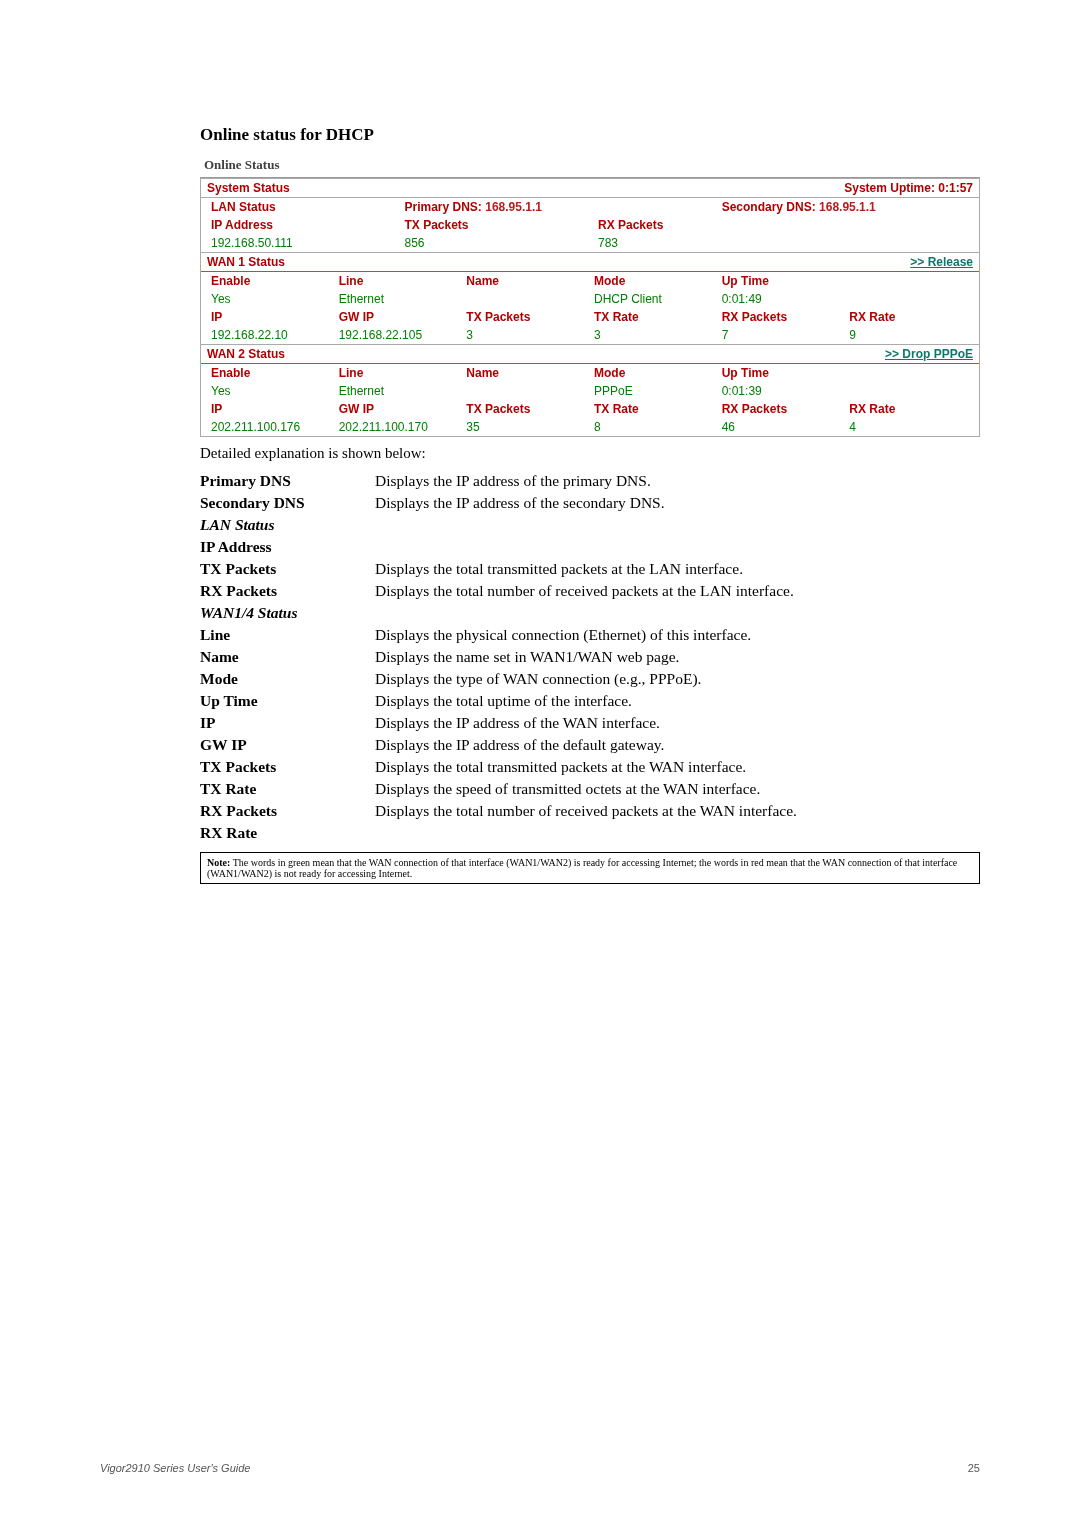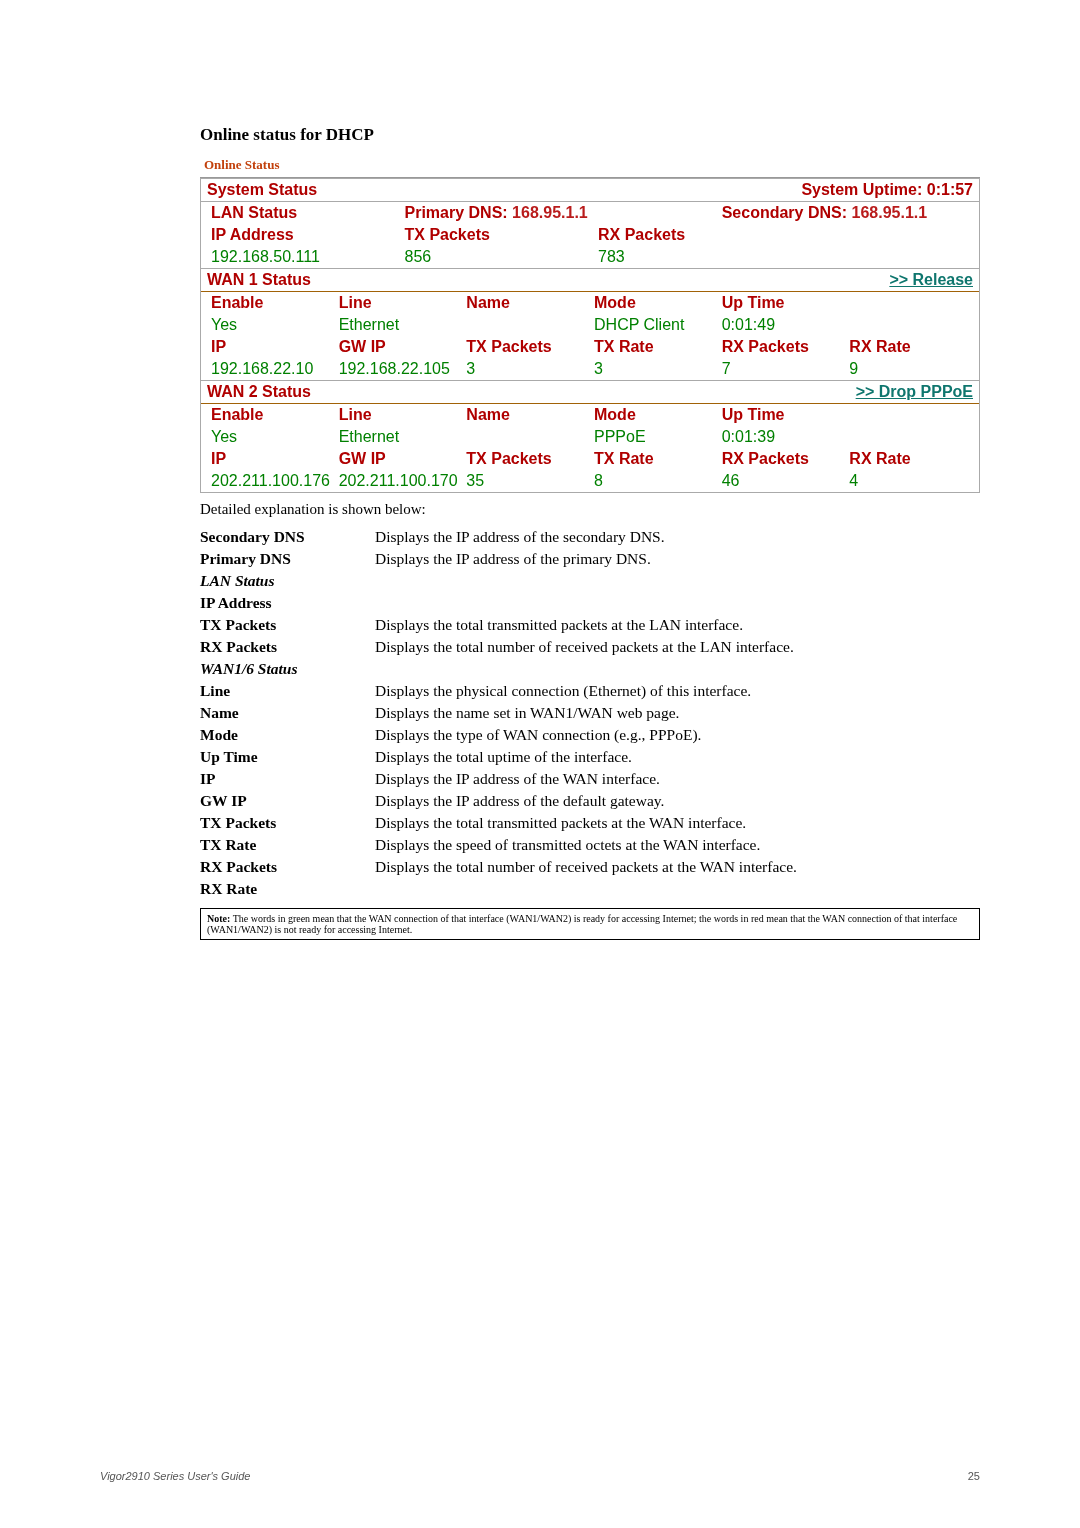--- a/index.html
+++ b/index.html
@@ -15,29 +15,29 @@
   }
   .page {
     padding: 125px 100px 0 200px;
   }
   .section-title {
     font-weight: bold;
     font-size: 17px;
     margin-bottom: 10px;
   }
   .panel-title {
-    color: #c2410c;
+    color: #404040;
     font-weight: bold;
     font-size: 13px;
     padding: 2px 0 4px 4px;
     border-bottom: 1px solid #999;
   }
   .status-wrap {
     font-family: Arial, Helvetica, sans-serif;
-    font-size: 16px;
+    font-size: 12px;
     border: 1px solid #aaa;
     border-top: none;
   }
   .row {
     display: flex;
     align-items: baseline;
   }
   .row > div { padding: 2px 4px; }
   .sys-row {
     display: flex;
@@ -78,21 +78,21 @@
 
   .note-box {
     border: 1px solid #000;
     padding: 4px 6px;
     margin-top: 10px;
     font-size: 10px;
   }
 
   .footer {
     position: absolute;
-    bottom: 46px;
+    bottom: 54px;
     left: 100px;
     right: 100px;
     display: flex;
     justify-content: space-between;
     font-size: 11px;
     font-style: italic;
     color: #555;
     font-family: Arial, Helvetica, sans-serif;
   }
   .footer .pnum { font-style: normal; }
@@ -217,44 +217,44 @@
         <div class="col6 green">4</div>
       </div>
     </div>
 
   </div>
 
   <div class="explain-intro">Detailed explanation is shown below:</div>
 
   <div class="deflist" id="deflist">
       <div class="drow">
+        <div class="term">Primary DNS</div>
+        <div class="desc">Displays the IP address of the primary DNS.</div>
+      </div>
+      <div class="drow">
         <div class="term">Secondary DNS</div>
         <div class="desc">Displays the IP address of the secondary DNS.</div>
       </div>
       <div class="drow">
-        <div class="term">Primary DNS</div>
-        <div class="desc">Displays the IP address of the primary DNS.</div>
-      </div>
-      <div class="drow">
         <div class="term italic">LAN Status</div>
         <div class="desc"></div>
       </div>
       <div class="drow">
         <div class="term">IP Address</div>
       </div>
       <div class="drow">
         <div class="term">TX Packets</div>
         <div class="desc">Displays the total transmitted packets at the LAN interface.</div>
       </div>
       <div class="drow">
         <div class="term">RX Packets</div>
         <div class="desc">Displays the total number of received packets at the LAN interface.</div>
       </div>
       <div class="drow">
-        <div class="term italic">WAN1/6 Status</div>
+        <div class="term italic">WAN1/4 Status</div>
         <div class="desc"></div>
       </div>
       <div class="drow">
         <div class="term">Line</div>
         <div class="desc">Displays the physical connection (Ethernet) of this interface.</div>
       </div>
       <div class="drow">
         <div class="term">Name</div>
         <div class="desc">Displays the name set in WAN1/WAN web page.</div>
       </div>

